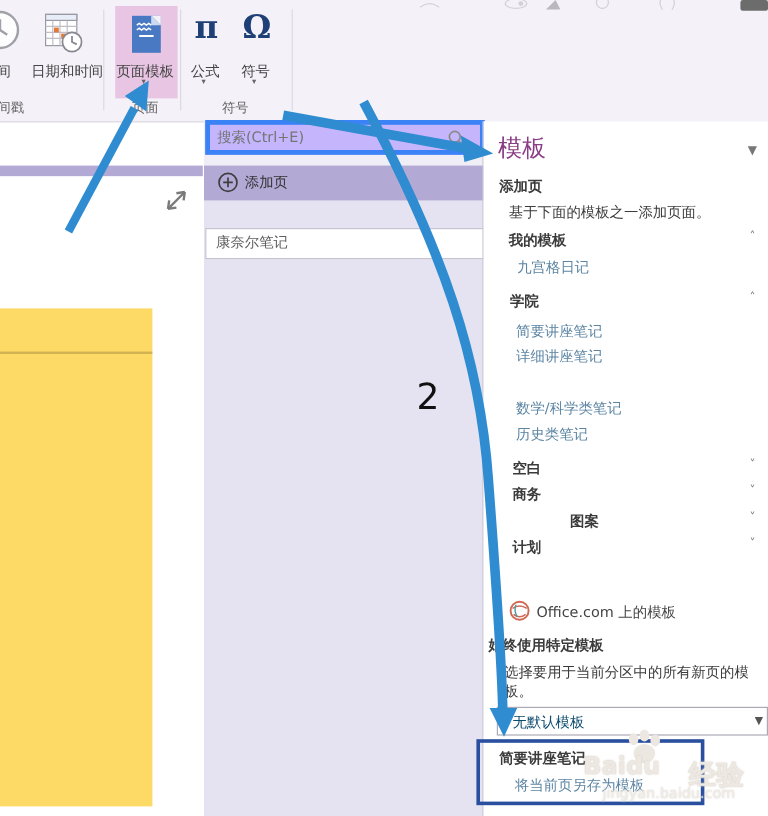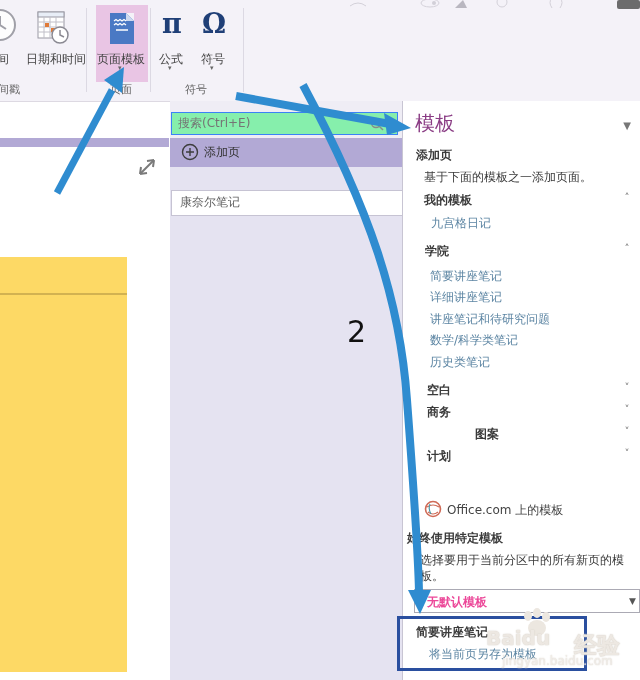--- a/index.html
+++ b/index.html
@@ -15,37 +15,37 @@
   #pt-btn{left:96px;top:5px;width:52px;height:77px;background:#e9c5e4;}
   .big-glyph{position:absolute;top:8px;font-family:"DejaVu Serif","Liberation Serif",serif;font-weight:bold;font-size:27px;color:#1f3f77;}
   
   #left-strip-purple{left:0;top:138px;width:169px;height:9px;background:#b2a9d5;}
   #left-page{left:0;top:147px;width:169px;height:533px;background:#ffffff;}
   #yellow-block{left:0;top:257px;width:127px;height:415px;background:#fdd965;}
   #yellow-line{left:0;top:293px;width:127px;height:2px;background:rgba(130,105,45,.35);}
   #pages-col-top{left:170px;top:101px;width:233px;height:37px;background:#efedf5;}
   #pages-col{left:170px;top:138px;width:233px;height:542px;background:#e5e3f1;}
   #addpage-band{left:170px;top:138px;width:233px;height:29px;background:#b2a9d5;}
-  #search-box{left:171px;top:112px;width:225px;height:21px;background:#86efac;border:1px solid #3b82f6;}
+  #search-box{left:171px;top:100px;width:225px;height:21px;background:#c4b5fd;border:4px solid #3b82f6;}
   #search-box input{width:180px;border:0;outline:none;background:transparent;font-size:12px;color:#666;
      font-family:"DejaVu Sans","Liberation Sans",sans-serif;padding:3px 0 0 6px;}
   #page-item{left:171px;top:190px;width:223px;height:21px;background:#fff;border:1px solid #c6c3d3;
      color:#5f5f5f;padding:3px 0 0 8px;box-sizing:content-box;}
   #step-num{left:347px;top:314px;font-size:30px;color:#111;font-weight:500;}
   #rp-border{left:402px;top:101px;width:1px;height:579px;background:#c8c5d3;}
   #right-panel{left:403px;top:101px;width:237px;height:579px;background:#ffffff;}
   
   .rp{position:absolute;white-space:nowrap;}
   .rp-title{font-size:20px;color:#8a3c84;}
   .rp-bold{font-weight:bold;color:#3b3b3b;}
   .rp-link{color:#5c85a3;}
   .chev{position:absolute;left:620px;font-size:10px;color:#777;width:14px;text-align:center;}
   #always-desc{left:420px;top:552px;width:214px;white-space:normal;line-height:16px;}
   #dd-box{left:414px;top:589px;width:226px;height:24px;background:#fff;border:1px solid #abaab4;box-sizing:border-box;}
-  #dd-box .val{position:absolute;left:12px;top:4px;color:#ec4899;font-weight:bold;}
+  #dd-box .val{position:absolute;left:12px;top:4px;color:#0c4a6e;}
   #dd-box .car{position:absolute;left:214px;top:6px;font-size:9px;color:#555;}
   #blue-box{left:397px;top:616px;width:184px;height:49px;border:3px solid #2a4f9f;z-index:40;}
   
   #watermark{left:478px;top:606px;width:162px;height:68px;z-index:60;pointer-events:none;}
   .wm-txt{position:absolute;font-weight:bold;color:#ede8e2;text-shadow:0 0 1px #d6d0c8,0 0 2px #dfdad3;}
   
   #overlay{left:0;top:0;width:640px;height:680px;z-index:50;pointer-events:none;}
   #topright-patch{left:617px;top:0;width:23px;height:9px;background:#4a4a4a;opacity:.8;border-radius:2px;z-index:5;}
 </style>
 </head>
@@ -152,21 +152,20 @@
   <span class="rp" style="left:424px;top:169px;">基于下面的模板之一添加页面。</span>
 
   <span class="rp rp-bold" style="left:424px;top:192px;">我的模板</span>
   <span class="chev" style="top:192px;">˄</span>
   <span class="rp rp-link" style="left:431px;top:215px;">九宫格日记</span>
 
   <span class="rp rp-bold" style="left:425px;top:243px;">学院</span>
   <span class="chev" style="top:243px;">˄</span>
   <span class="rp rp-link" style="left:430px;top:268px;">简要讲座笔记</span>
   <span class="rp rp-link" style="left:430px;top:289px;">详细讲座笔记</span>
-  <span class="rp rp-link" style="left:430px;top:311px;">讲座笔记和待研究问题</span>
   <span class="rp rp-link" style="left:430px;top:332px;">数学/科学类笔记</span>
   <span class="rp rp-link" style="left:430px;top:354px;">历史类笔记</span>
 
   <span class="rp rp-bold" style="left:427px;top:382px;">空白</span>
   <span class="chev" style="top:382px;">˅</span>
   <span class="rp rp-bold" style="left:427px;top:404px;text-align:right;">商务</span>
   <span class="chev" style="top:404px;">˅</span>
   <span class="rp rp-bold" style="left:427px;top:426px;margin-left:48px;">图案</span>
   <span class="chev" style="top:426px;">˅</span>
   <span class="rp rp-bold" style="left:427px;top:448px;">计划</span>

